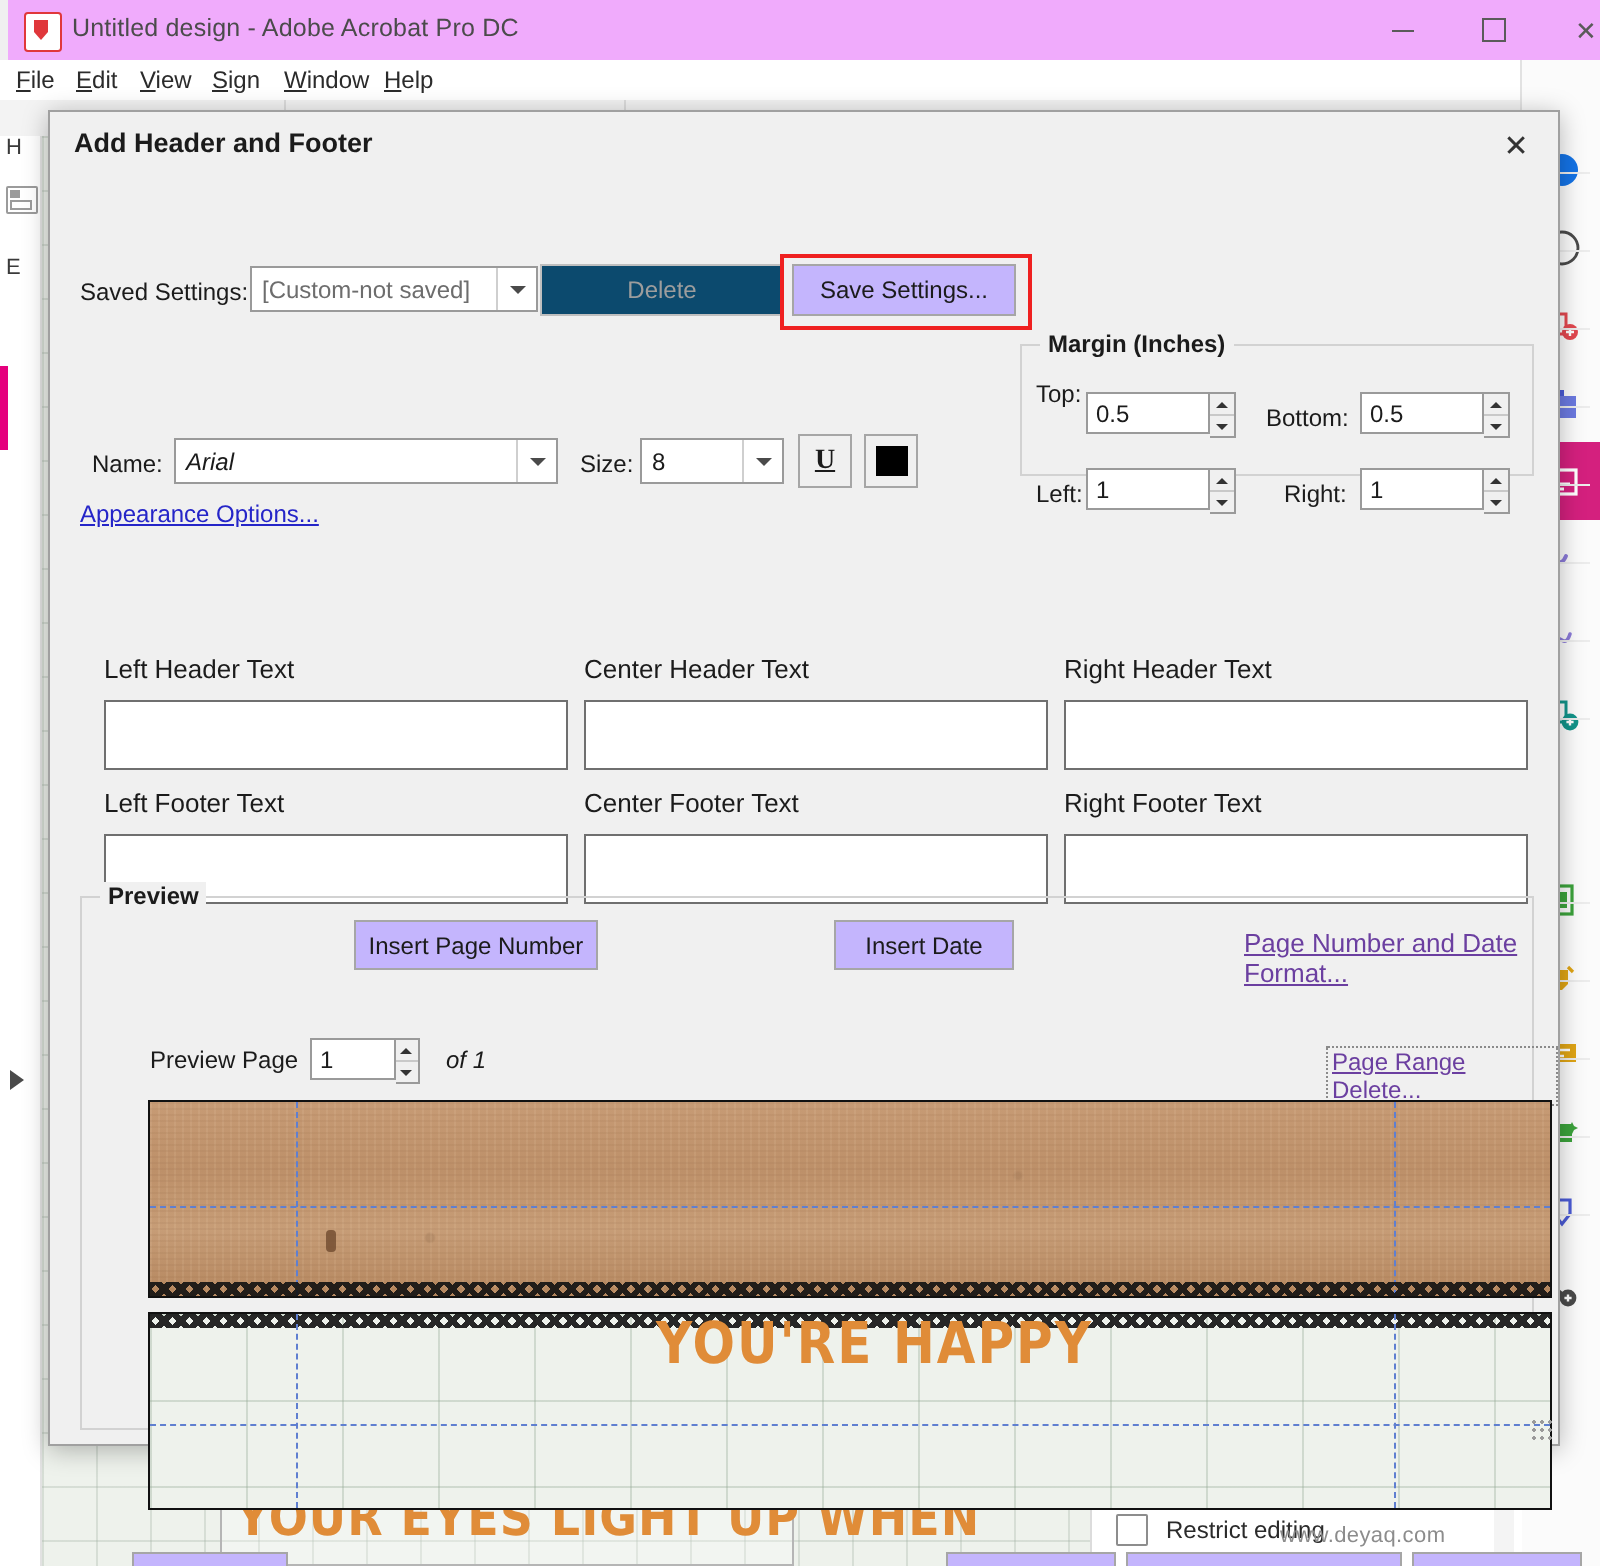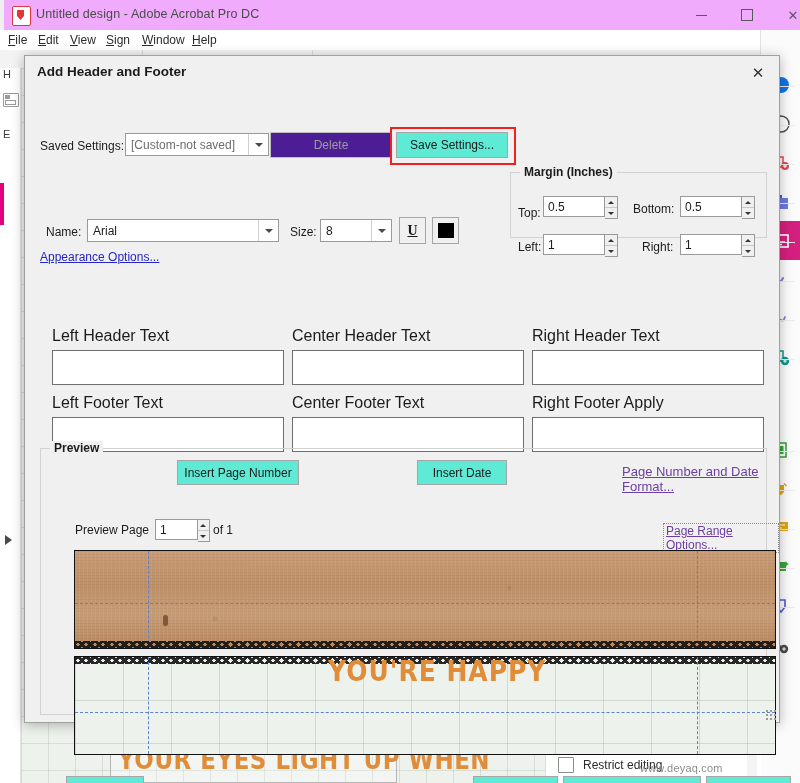--- a/index.html
+++ b/index.html
@@ -108,39 +108,39 @@
   .ss-label{left:15px;top:51px;}
   .combo{position:absolute;background:#fff;border:1px solid #9a9a9a;height:21px;
     display:flex;align-items:center;}
   .combo .txt{padding-left:5px;font-size:12px;color:#1b1b1b;flex:1;white-space:nowrap;overflow:hidden;}
   .combo .arrow{width:19px;height:100%;display:flex;align-items:center;justify-content:center;
     border-left:1px solid #cfcfcf;background:#fff;}
   .caret{width:0;height:0;border-left:4px solid transparent;border-right:4px solid transparent;
     border-top:4px solid #4a4a4a;}
   .ss-combo{left:100px;top:45px;width:142px;}
   .ss-combo .txt{color:#6d6d6d;}
-  .btn{position:absolute;background:#5eead4;border:1px solid #a6a6a6;font-size:12px;color:#1b1b1b;
+  .btn{position:absolute;background:#c4b5fd;border:1px solid #a6a6a6;font-size:12px;color:#1b1b1b;
     display:flex;align-items:center;justify-content:center;height:24px;font-family:"Liberation Sans",sans-serif;}
-  .btn.disabled{color:#9d9d9d;background:#4c1d95;border-color:#bfbfbf;}
+  .btn.disabled{color:#9d9d9d;background:#0c4a6e;border-color:#bfbfbf;}
   .btn-delete{left:245px;top:44px;width:120px;}
   .btn-save{left:371px;top:44px;width:110px;}
   .hl-red{position:absolute;left:365px;top:39px;width:122px;height:34px;
     border:2px solid #ef2020;pointer-events:none;}
 
   
   .group{position:absolute;border:1px solid #d2d2d2;}
   .group > .gtitle{position:absolute;top:-8px;left:9px;background:#f0f0f0;padding:0 4px;
     font-size:12px;color:#1b1b1b;font-weight:600;}
   .g-font{left:15px;top:84px;width:455px;height:64px;}
   .g-margin{left:485px;top:84px;width:255px;height:64px;}
   .g-preview{left:15px;top:360px;width:725px;height:265px;}
 
   
   .f-name-lbl{left:21px;top:137px;}
-  .f-name-combo{left:62px;top:131px;width:190px;}
+  .f-name-combo{left:62px;top:131px;width:190px;font-style:italic;}
   .f-size-lbl{left:265px;top:137px;}
   .f-size-combo{left:295px;top:131px;width:70px;}
   .f-u{position:absolute;left:374px;top:129px;width:25px;height:25px;background:#f0f0f0;
     border:1px solid #a6a6a6;display:flex;align-items:center;justify-content:center;
     font-family:"Liberation Serif",serif;font-size:14px;font-weight:700;text-decoration:underline;}
   .f-color{position:absolute;left:407px;top:129px;width:25px;height:25px;background:#f0f0f0;
     border:1px solid #a6a6a6;display:flex;align-items:center;justify-content:center;}
   .f-color i{width:16px;height:15px;background:#000;display:block;}
   .appearance-link{position:absolute;left:15px;top:162px;font-size:12px;color:#2525c8;
     text-decoration:underline;}
@@ -151,42 +151,42 @@
     font-size:12px;color:#1b1b1b;padding-left:4px;box-sizing:border-box;outline:none;
     font-family:"Liberation Sans",sans-serif;}
   .spin .stepper{width:15px;height:21px;border:1px solid #9a9a9a;border-left:none;background:#f0f0f0;
     display:flex;flex-direction:column;}
   .spin .stepper span{flex:1;display:flex;align-items:center;justify-content:center;}
   .spin .stepper span:first-child{border-bottom:1px solid #c9c9c9;}
   .up{width:0;height:0;border-left:3px solid transparent;border-right:3px solid transparent;
     border-bottom:3px solid #333;}
   .dn{width:0;height:0;border-left:3px solid transparent;border-right:3px solid transparent;
     border-top:3px solid #333;}
-  .m-top-lbl{left:493px;top:118px;}  .m-top{left:518px;top:108px;width:75px;}
+  .m-top-lbl{left:493px;top:102px;}  .m-top{left:518px;top:108px;width:75px;}
   .m-bot-lbl{left:608px;top:114px;}  .m-bot{left:655px;top:108px;width:75px;}
   .m-left-lbl{left:493px;top:152px;} .m-left{left:518px;top:146px;width:75px;}
   .m-right-lbl{left:617px;top:152px;}.m-right{left:655px;top:146px;width:75px;}
 
   
-  .hf-lbl{font-size:16px;color:#1b1b1b;position:absolute;}
+  .hf-lbl{font-size:13px;color:#1b1b1b;position:absolute;}
   .hf-box{position:absolute;height:33px;background:#fff;border:1px solid #6f6f6f;}
   .hf-c0{left:27px;} .hf-c1{left:267px;} .hf-c2{left:507px;}
   .hf-w{width:230px;}
   .row-hl{top:239px;} .row-hb{top:262px;}
   .row-fl{top:306px;} .row-fb{top:329px;}
 
   
   .btn-ipn{left:152px;top:372px;width:120px;height:23px;}
   .btn-idate{left:392px;top:372px;width:88px;height:23px;}
   .pn-link{position:absolute;left:597px;top:376px;font-size:13px;color:#6b3fa0;text-decoration:underline;}
 
   
   .pp-lbl{left:50px;top:435px;}
   .pp-spin{left:130px;top:431px;width:55px;}
-  .of-lbl{left:188px;top:435px;}
+  .of-lbl{left:198px;top:435px;font-style:italic;}
   .pr-link{position:absolute;left:638px;top:435px;font-size:12px;color:#6b3fa0;
     text-decoration:underline;border:1px dotted #8a8a8a;padding:0 2px;}
 
   
   .pv-top{position:absolute;left:49px;top:462px;width:700px;height:97px;border:1px solid #111;
     background:linear-gradient(180deg,#c79b75,#bd9069 35%,#c79d77 65%,#b5875f);overflow:hidden;}
   .pv-top .grain{position:absolute;inset:0;opacity:.4;
     background-image:repeating-linear-gradient(0deg,rgba(120,80,50,.18) 0 1px,transparent 1px 3px),
                      repeating-linear-gradient(90deg,rgba(255,235,205,.22) 0 1px,transparent 1px 4px),
                      radial-gradient(circle at 20% 70%,rgba(90,60,40,.35) 0 2px,transparent 3px),
@@ -475,21 +475,21 @@
 
       <div class="hf-lbl hf-c0 row-hl">Left Header Text</div>
       <div class="hf-lbl hf-c1 row-hl">Center Header Text</div>
       <div class="hf-lbl hf-c2 row-hl">Right Header Text</div>
       <div class="hf-box hf-c0 hf-w row-hb"></div>
       <div class="hf-box hf-c1 hf-w row-hb"></div>
       <div class="hf-box hf-c2 hf-w row-hb"></div>
 
       <div class="hf-lbl hf-c0 row-fl">Left Footer Text</div>
       <div class="hf-lbl hf-c1 row-fl">Center Footer Text</div>
-      <div class="hf-lbl hf-c2 row-fl">Right Footer Apply</div>
+      <div class="hf-lbl hf-c2 row-fl">Right Footer Text</div>
       <div class="hf-box hf-c0 hf-w row-fb"></div>
       <div class="hf-box hf-c1 hf-w row-fb"></div>
       <div class="hf-box hf-c2 hf-w row-fb"></div>
 
       <div class="btn btn-ipn">Insert Page Number</div>
       <div class="btn btn-idate">Insert Date</div>
       <div class="pn-link">Page Number and Date Format...</div>
 
       <div class="group g-preview">
         <span class="gtitle">Preview</span>
@@ -500,21 +500,21 @@
         <span class="stepper">
             <span>
               <i class="up"></i>
             </span>
             <span>
               <i class="dn"></i>
             </span>
           </span>
       </div>
       <div class="lbl of-lbl">of 1</div>
-      <div class="pr-link">Page Range Options...</div>
+      <div class="pr-link">Page Range Delete...</div>
 
       <div class="pv-top">
         <div class="grain"></div>
         <div class="speck"></div>
         <div class="gl-v" style="left:73px;"></div>
         <div class="gl-v" style="left:622px;"></div>
         <div class="gl-h" style="top:52px;"></div>
         <div class="zig"></div>
       </div>
       <div class="pv-bot">

